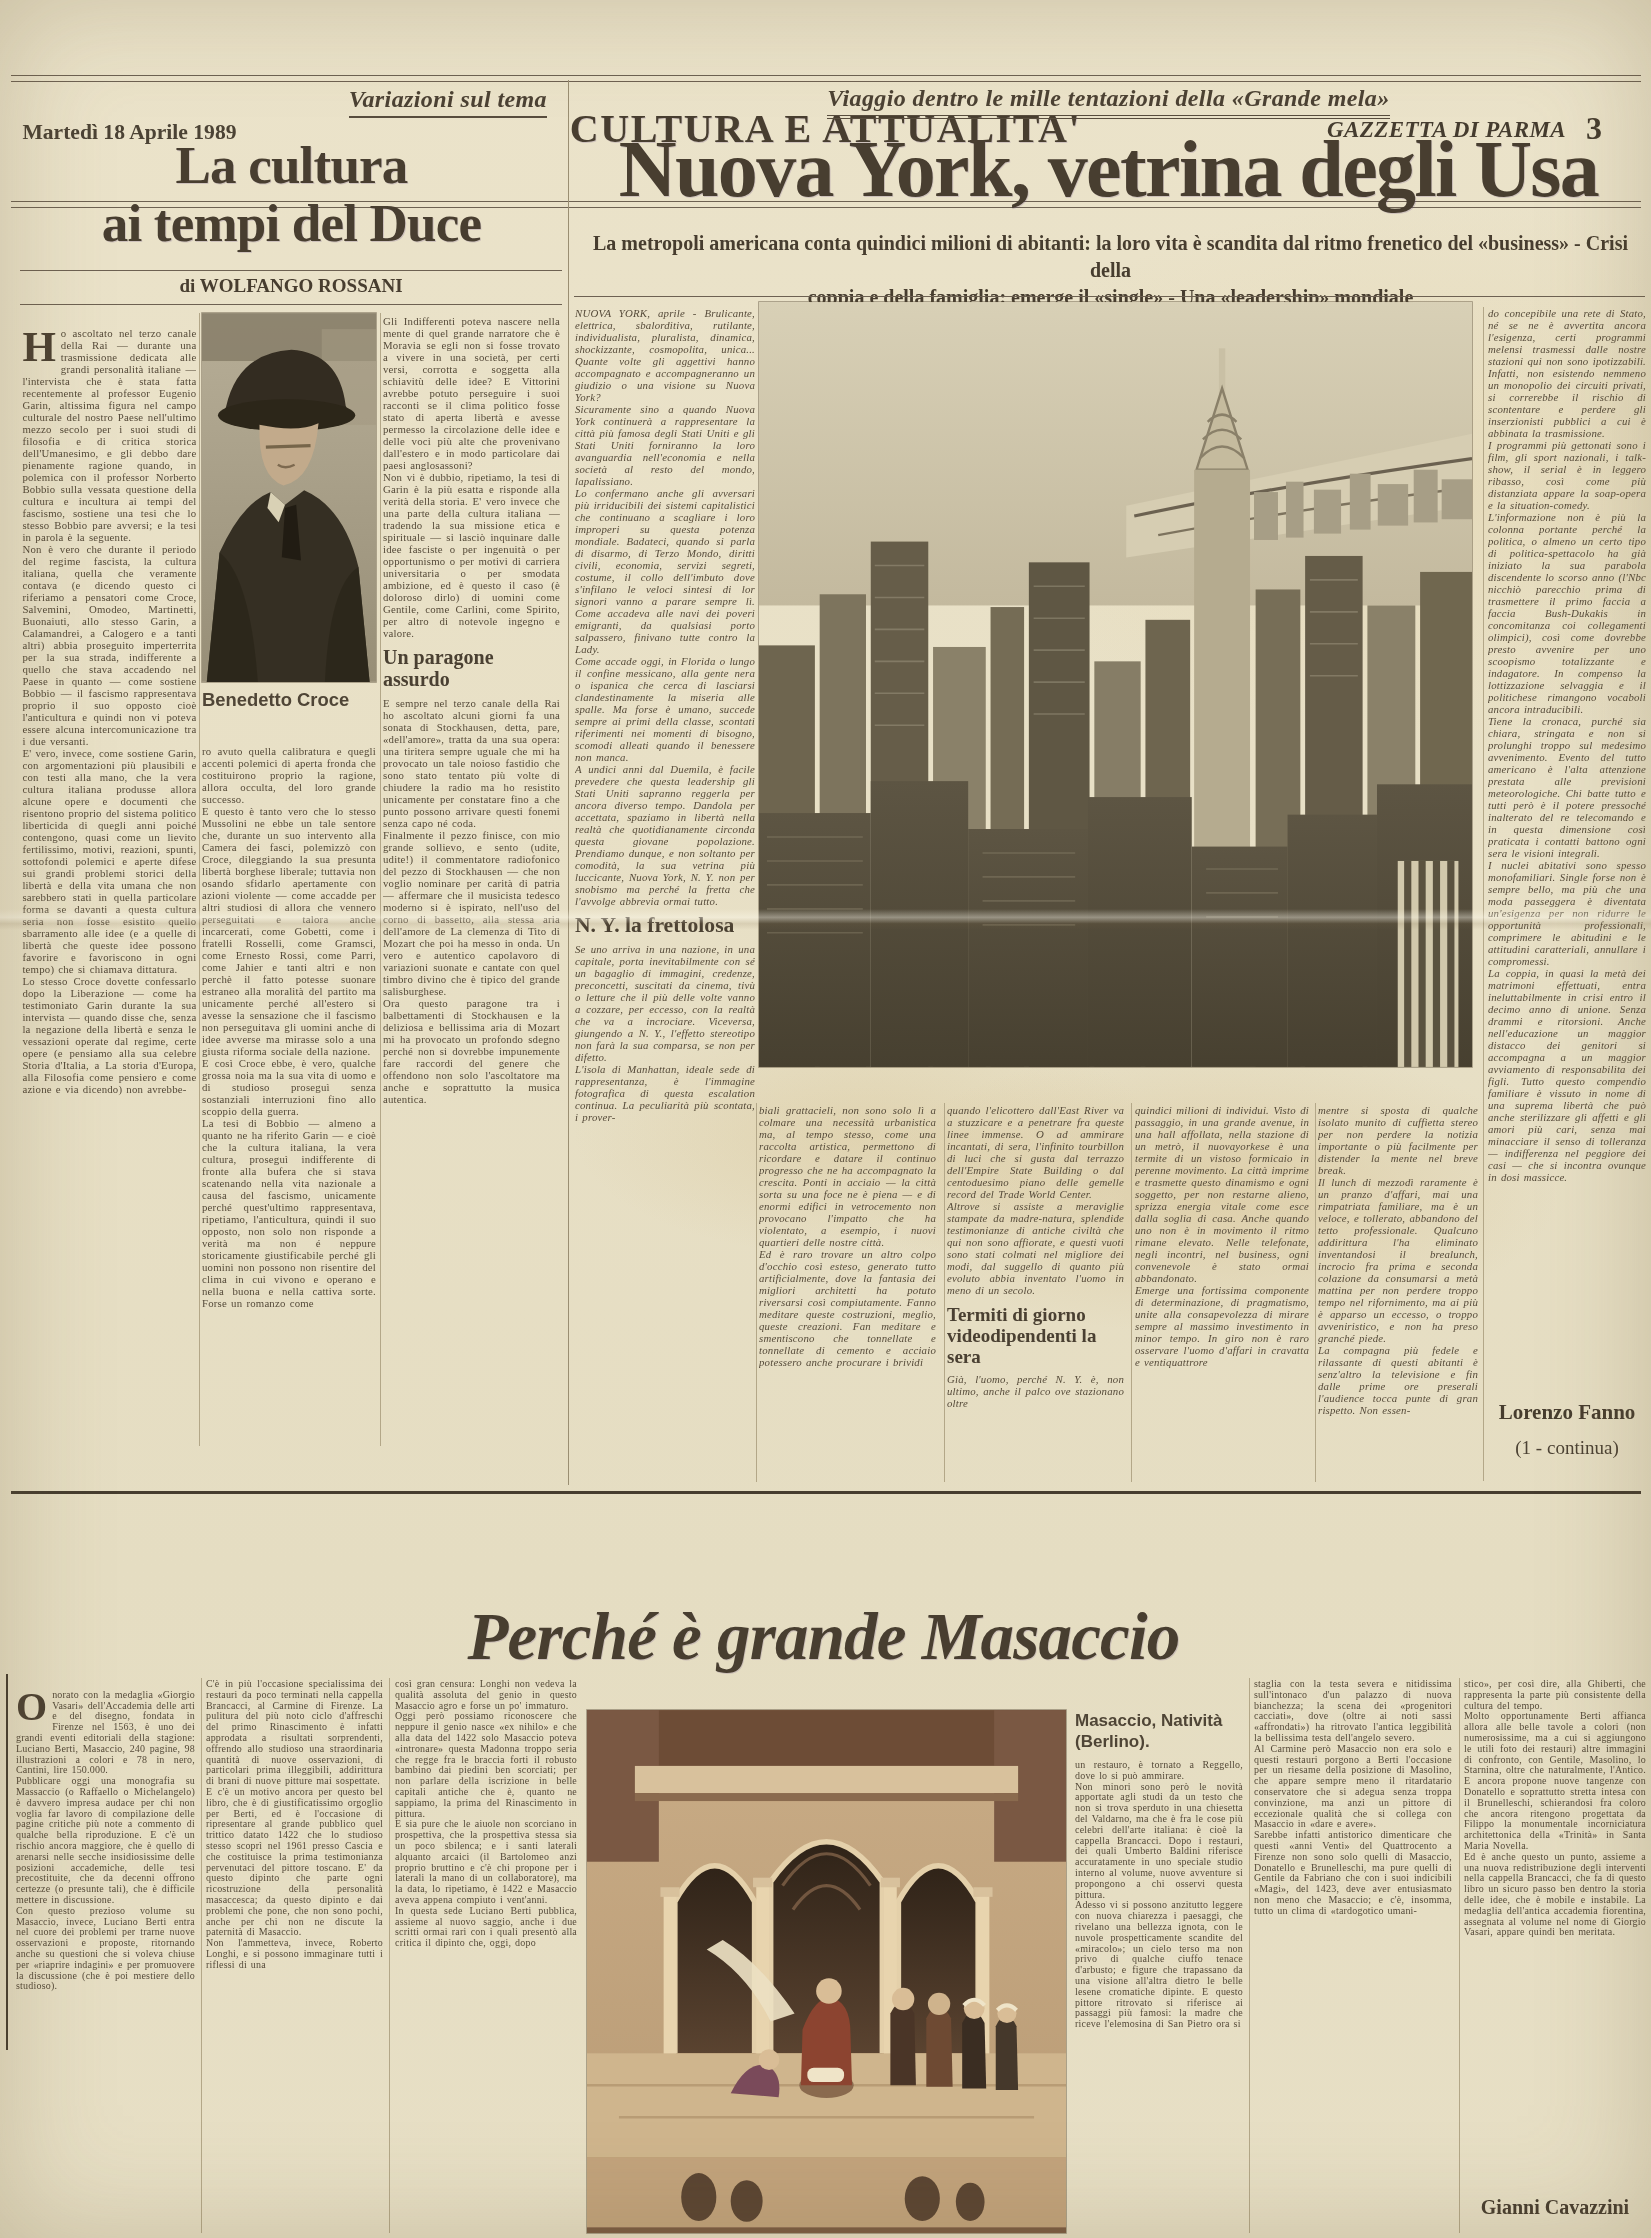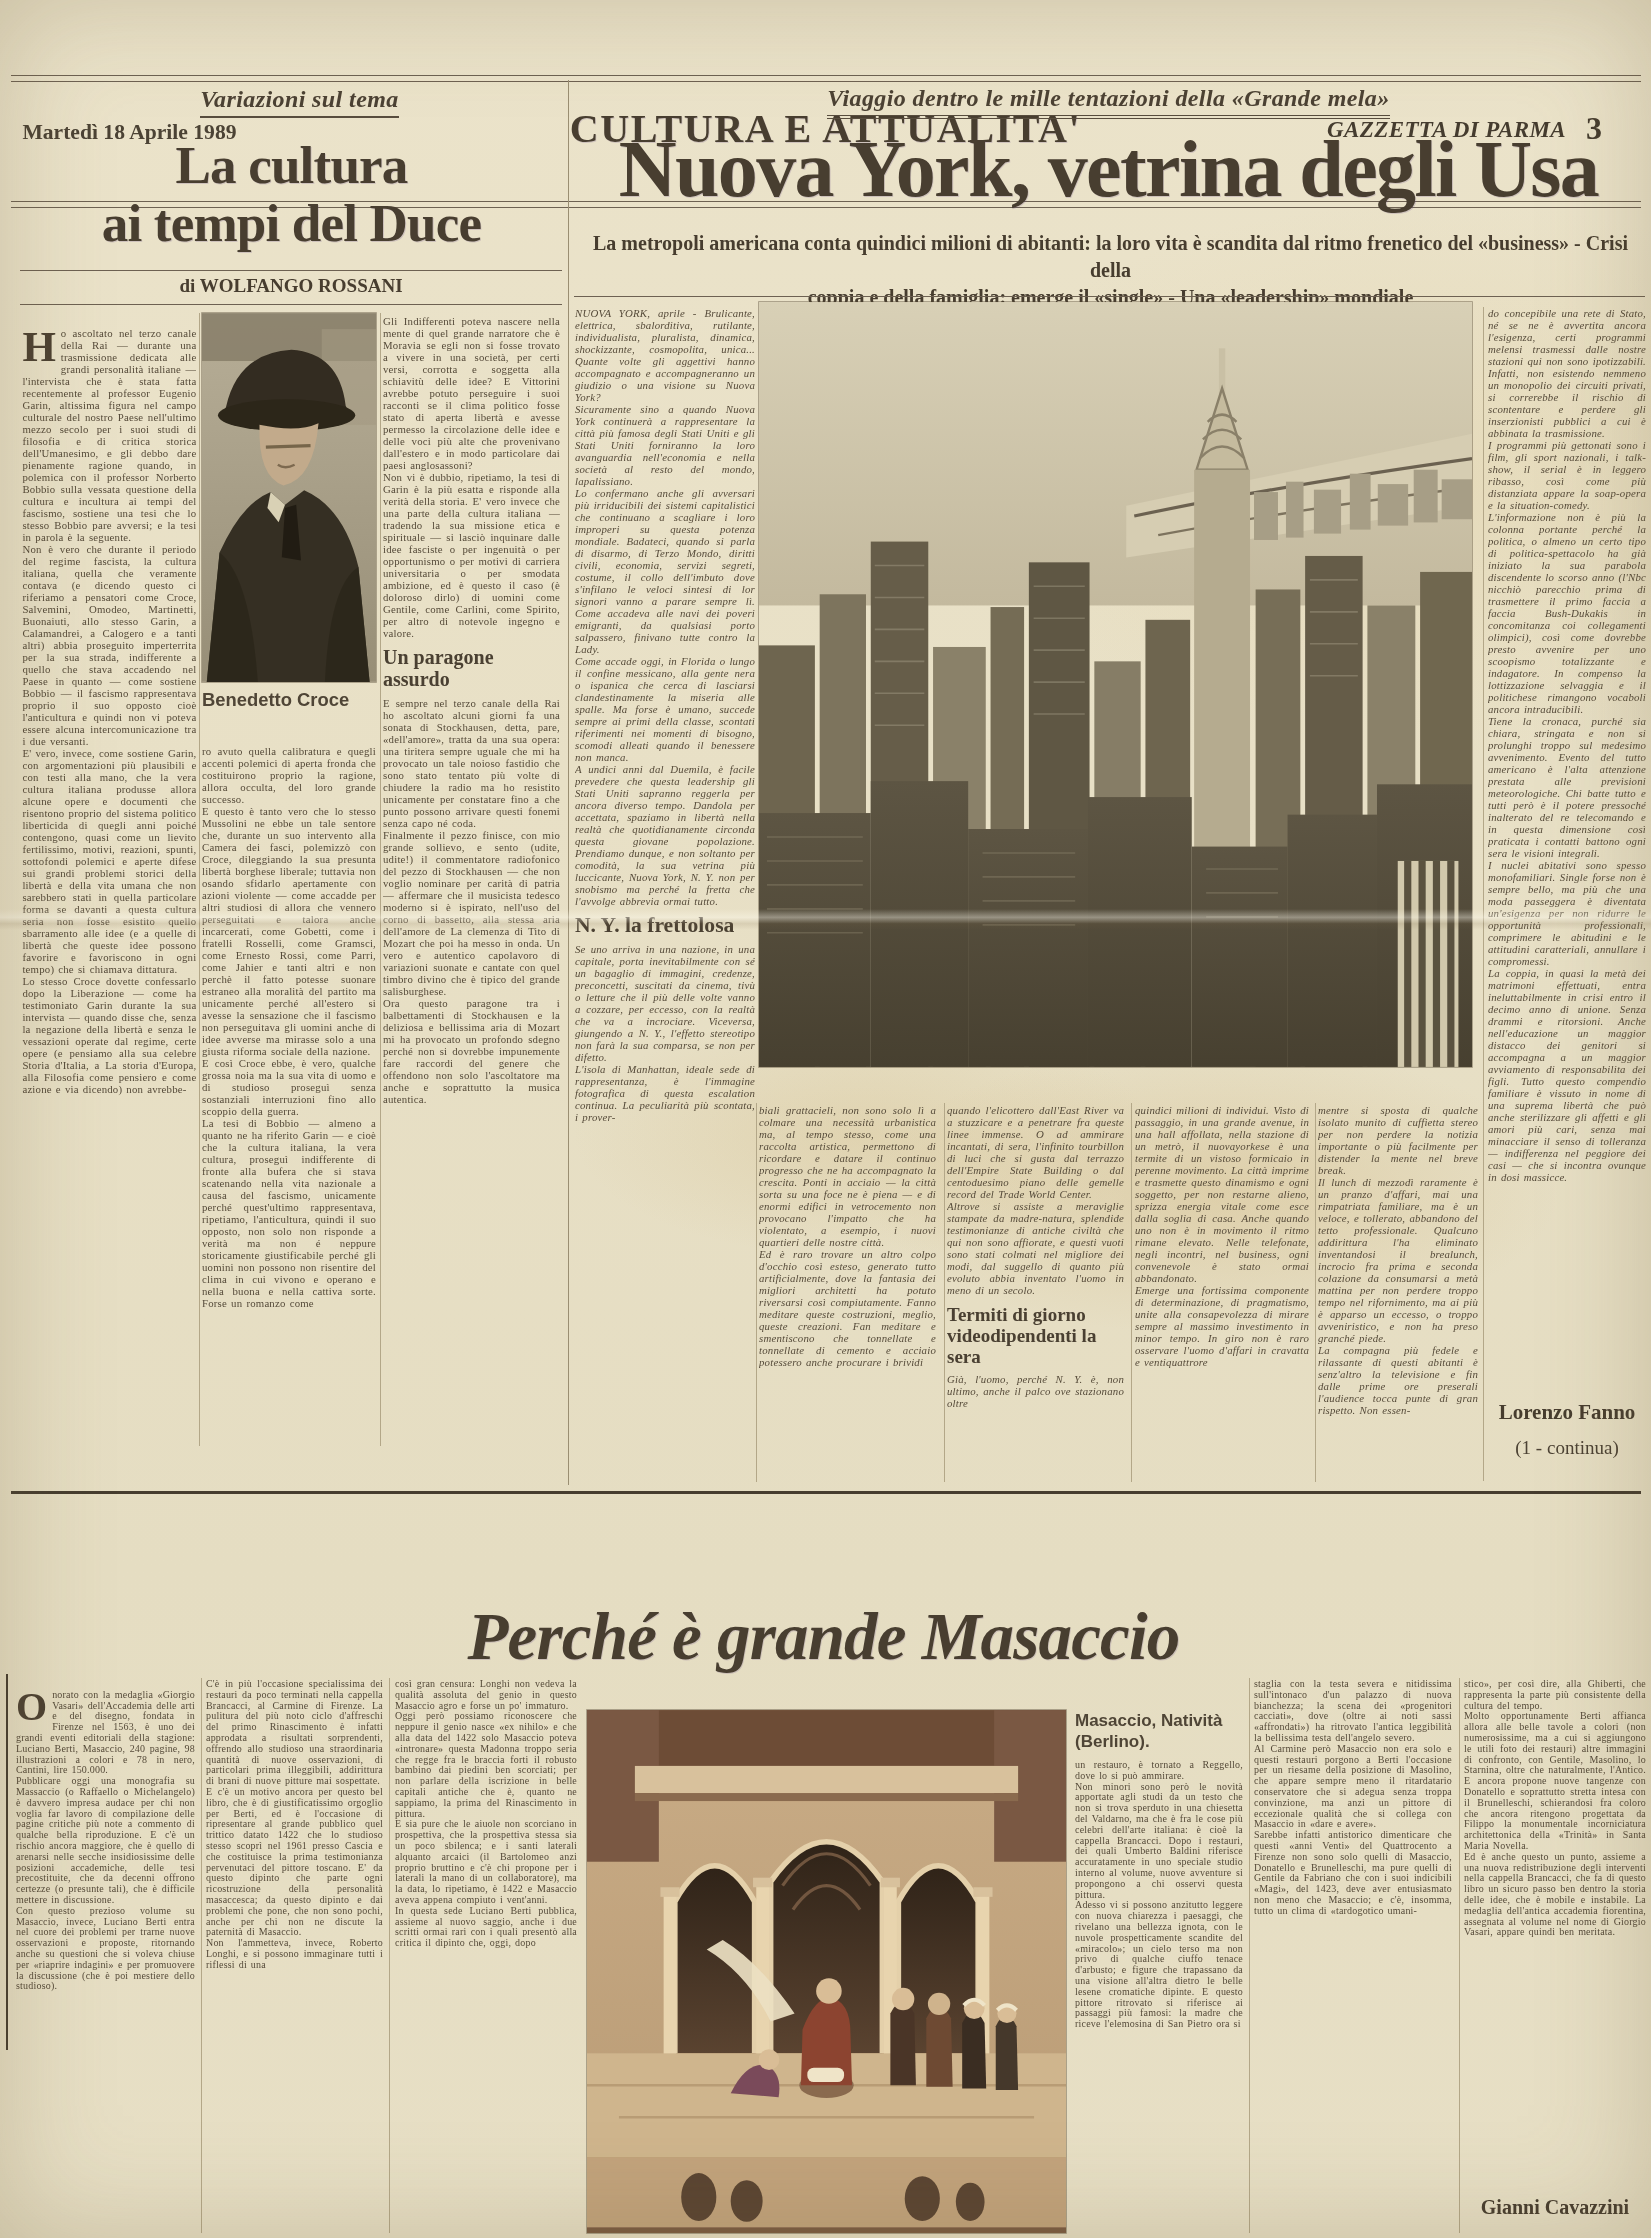--- a/index.html
+++ b/index.html
@@ -40,21 +40,21 @@
 
 <div id="page">
 
   <div class="abs hrule2" style="left:11.2px;top:75px;width:1630px;"></div>
   <div class="abs" style="left:22.4px;top:120px;font-size:21.6px;font-weight:bold;color:#4c4335;">Martedì 18 Aprile 1989</div>
   <div class="abs center headline" style="left:506px;top:105px;width:639px;font-size:40px;letter-spacing:1.6px;">CULTURA E ATTUALITA'</div>
   <div class="abs" style="left:1310px;top:117px;width:256px;text-align:right;font-size:23px;font-weight:bold;font-style:italic;letter-spacing:0.4px;color:#453c2f;">GAZZETTA DI PARMA</div>
   <div class="abs" style="left:1586px;top:110px;font-size:32px;font-weight:bold;color:#453c2f;">3</div>
   <div class="abs hrule2" style="left:11.2px;top:201px;width:1630px;"></div>
 
-  <div class="abs center" style="left:28px;top:86px;width:543px;">
+  <div class="abs center" style="left:4px;top:86px;width:543px;text-align:right;">
     <span class="kicker">Variazioni sul tema</span>
   </div>
   <div class="abs center headline" style="left:12px;top:136px;width:559px;font-size:53px;line-height:58px;letter-spacing:-0.8px;">
     <div>La cultura</div>
     <div>ai tempi del Duce</div>
   </div>
   <div class="abs hrule1" style="left:20px;top:270px;width:542px;"></div>
   <div class="abs center" style="left:20px;top:275px;width:542px;font-size:19px;font-weight:bold;color:#473d2f;">di WOLFANGO ROSSANI</div>
   <div class="abs hrule1" style="left:20px;top:304px;width:542px;"></div>
 

